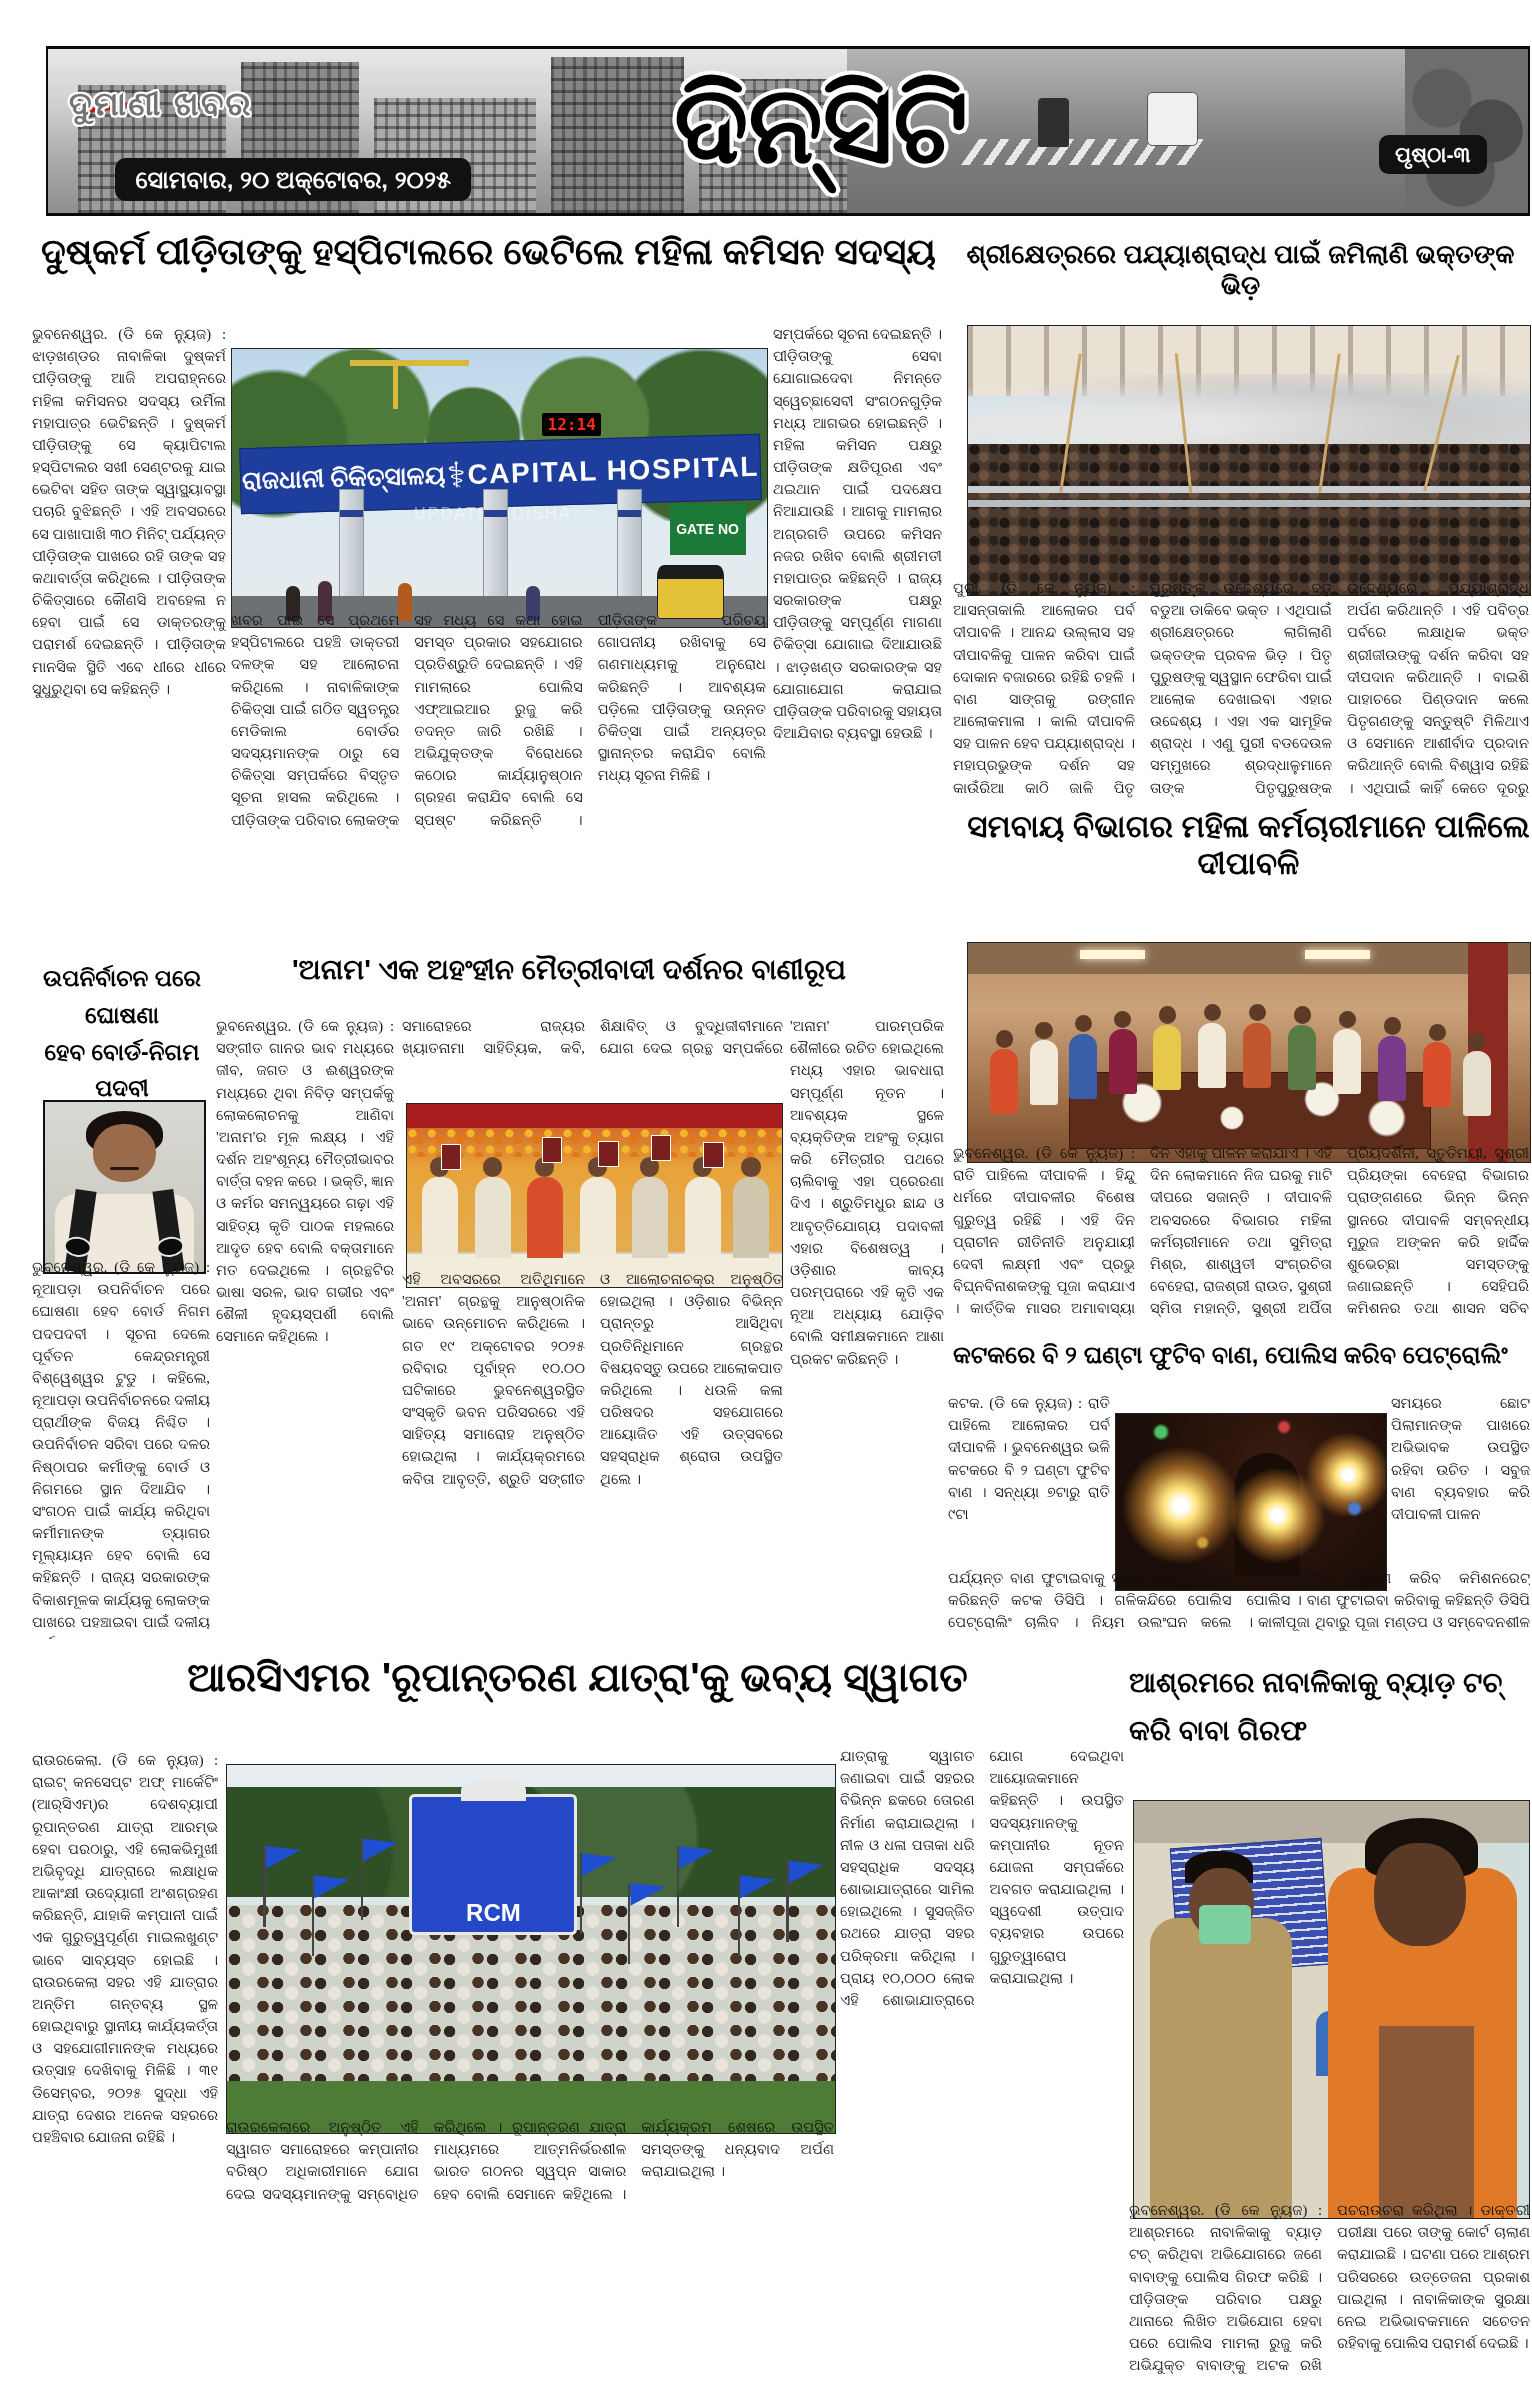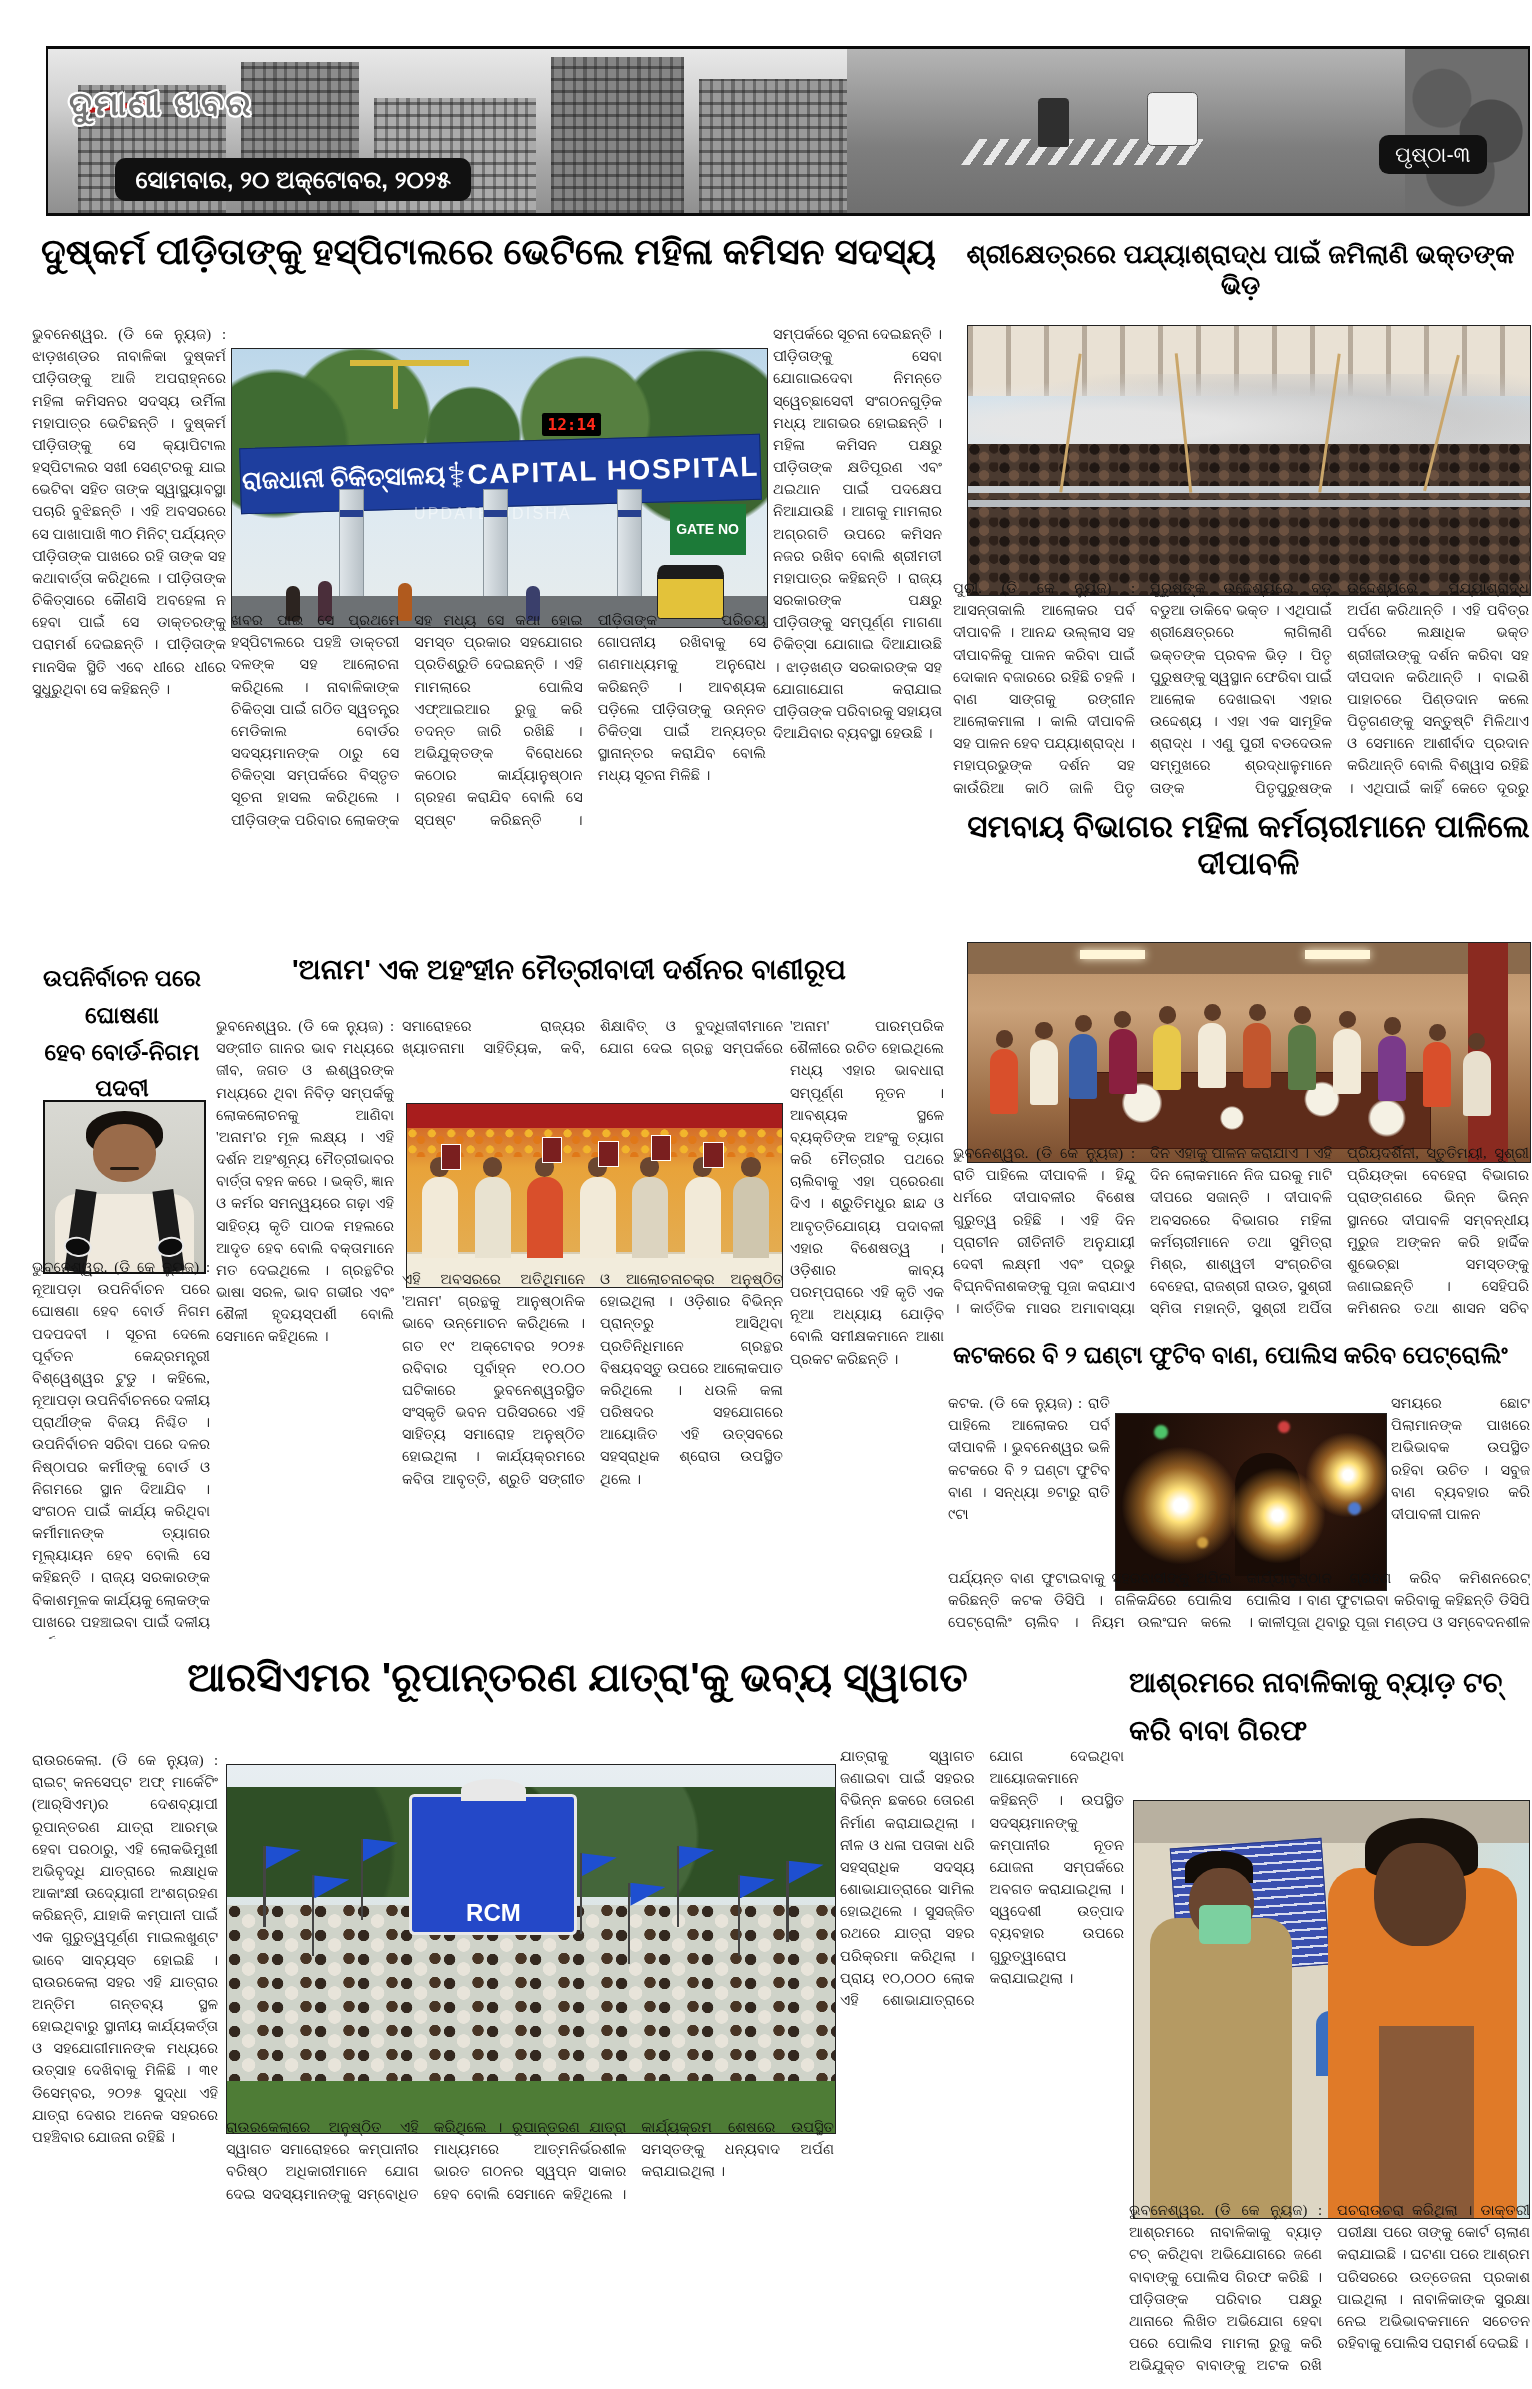--- a/index.html
+++ b/index.html
@@ -25,21 +25,21 @@
   .mast-logo{position:absolute;left:23px;top:39px;font-family:"Liberation Sans",sans-serif;
       font-size:33px;font-weight:900;color:#737373;letter-spacing:2.2px;
       text-shadow:-2.2px 0 0 #fff,2.2px 0 0 #fff,0 -2.2px 0 #fff,0 2.2px 0 #fff,-1.6px -1.6px 0 #fff,1.6px 1.6px 0 #fff,-1.6px 1.6px 0 #fff,1.6px -1.6px 0 #fff;}
   .logo-accent{position:absolute;left:32px;top:58px;width:81px;height:5.4px;background:#c40000;transform:rotate(-8deg);opacity:.85;}
   .mast-title{position:absolute;left:570px;top:-9.7px;width:410px;text-align:center;
       font-family:"Liberation Sans",sans-serif;font-size:108px;font-weight:900;color:#000;line-height:178px;
       text-shadow:-4.3px 0 0 #fff,4.3px 0 0 #fff,0 -4.3px 0 #fff,0 4.3px 0 #fff,-3.2px -3.2px 0 #fff,3.2px 3.2px 0 #fff,-3.2px 3.2px 0 #fff,3.2px -3.2px 0 #fff;}
   .date-box{position:absolute;left:69px;top:112px;background:#111;border-radius:10.8px;
       color:#fff;font-family:"Liberation Sans",sans-serif;font-size:24px;font-weight:700;padding:7.6px 20.5px;}
   .page-box{position:absolute;left:1333px;top:89px;background:#111;border-radius:9.7px;
-      color:#fff;font-family:"Liberation Sans",sans-serif;font-size:21.6px;font-weight:400;padding:6.5px 16px;}
+      color:#fff;font-family:"Liberation Sans",sans-serif;font-size:21.6px;font-weight:700;padding:6.5px 16px;}
   
   .hl{font-family:"Liberation Sans",sans-serif;font-weight:700;color:#000;line-height:1.18;}
   .btext{font-size:14.6px;line-height:1.52;text-align:justify;overflow:hidden;}
   .cols2{column-count:2;column-gap:15px;}
   .cols3{column-count:3;column-gap:15px;}
   
   .photo{overflow:hidden;border:1.1px solid #222;background:#999;margin-top:24px;}
   
   .ph-sky{position:absolute;inset:0;background:linear-gradient(180deg,#bcd7ea,#dfeaf1 60%,#e7ecec);}
   .ph-trees{position:absolute;left:0;top:0;width:100%;height:62%;
@@ -168,20 +168,21 @@
       <div class="bldg" style="left:44%;width:10%;height:82%;background-color:#9a9a9a;"></div>
       <div class="road">
         <div class="zebra"></div>
         <div class="van"></div>
         <div class="rick"></div>
         <div class="mtrees"></div>
       </div>
     </div>
     <div class="logo-accent"></div>
     <div class="mast-logo">ଦୁମାଣୀ ଖବର</div>
+    <div class="mast-title">ଦିନ୍‌ସିଟି</div>
     <div class="date-box">ସୋମବାର, ୨୦ ଅକ୍ଟୋବର, ୨୦୨୫</div>
     <div class="page-box">ପୃଷ୍ଠା-୩</div>
   </div>
 
   <div class="abs hl" style="left:32px;top:231px;width:913px;font-size:36px;text-align:center;">ଦୁଷ୍କର୍ମ ପୀଡ଼ିତାଙ୍କୁ ହସ୍ପିଟାଲରେ ଭେଟିଲେ ମହିଳା କମିସନ ସଦସ୍ୟ</div>
 
   <div class="abs btext" style="left:32px;top:323px;width:194px;height:620px;">ଭୁବନେଶ୍ୱର. (ଡି କେ ନ୍ୟୁଜ) : ଝାଡ଼ଖଣ୍ଡର ନାବାଳିକା ଦୁଷ୍କର୍ମ ପୀଡ଼ିତାଙ୍କୁ ଆଜି ଅପରାହ୍ନରେ ମହିଳା କମିସନର ସଦସ୍ୟ ଉର୍ମିଳା ମହାପାତ୍ର ଭେଟିଛନ୍ତି । ଦୁଷ୍କର୍ମ ପୀଡ଼ିତାଙ୍କୁ ସେ କ୍ୟାପିଟାଲ ହସ୍ପିଟାଲର ସଖୀ ସେଣ୍ଟରକୁ ଯାଇ ଭେଟିବା ସହିତ ତାଙ୍କ ସ୍ୱାସ୍ଥ୍ୟାବସ୍ଥା ପଚାରି ବୁଝିଛନ୍ତି । ଏହି ଅବସରରେ ସେ ପାଖାପାଖି ୩୦ ମିନିଟ୍ ପର୍ଯ୍ୟନ୍ତ ପୀଡ଼ିତାଙ୍କ ପାଖରେ ରହି ତାଙ୍କ ସହ କଥାବାର୍ତ୍ତା କରିଥିଲେ । ପୀଡ଼ିତାଙ୍କ ଚିକିତ୍ସାରେ କୌଣସି ଅବହେଳା ନ ହେବା ପାଇଁ ସେ ଡାକ୍ତରଙ୍କୁ ପରାମର୍ଶ ଦେଇଛନ୍ତି । ପୀଡ଼ିତାଙ୍କ ମାନସିକ ସ୍ଥିତି ଏବେ ଧୀରେ ଧୀରେ ସୁଧୁରୁଥିବା ସେ କହିଛନ୍ତି ।</div>
 
   <div class="abs photo" style="left:231px;top:324px;width:535px;height:278px;">
     <div class="ph-sky"></div>

